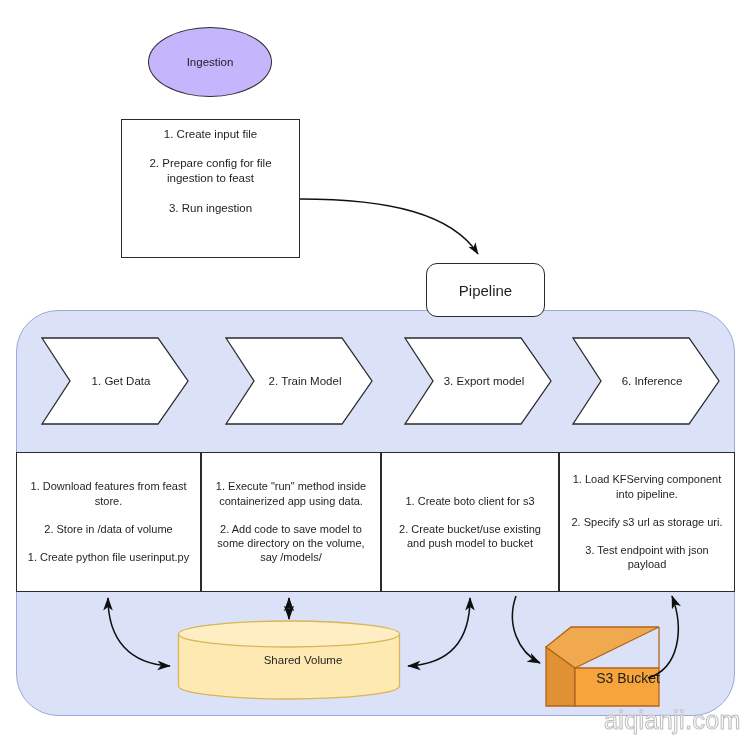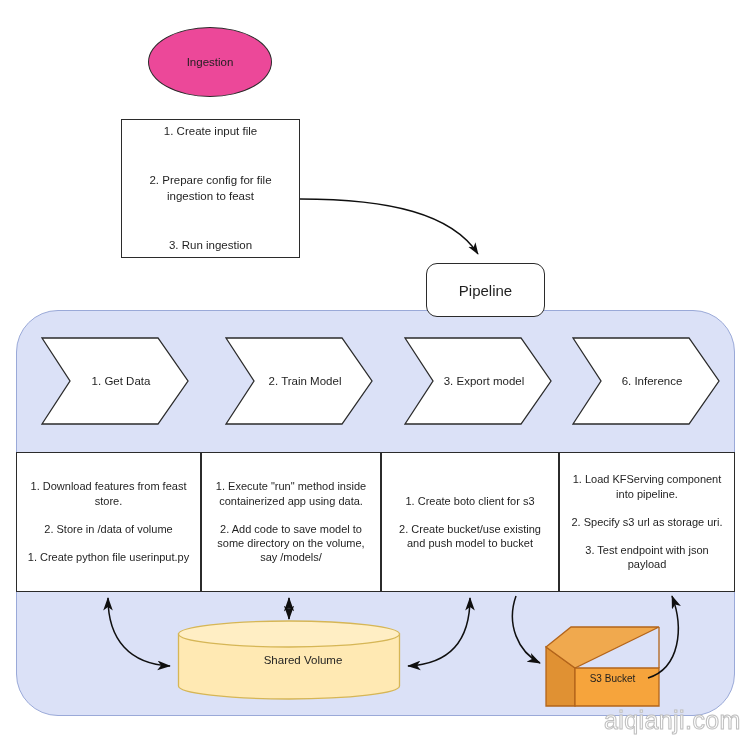--- a/index.html
+++ b/index.html
@@ -29,43 +29,42 @@
   svg.layer.behind { z-index: 1; }
   svg.layer.front  { z-index: 6; }
 
   
   .ellipse-node {
     position: absolute;
     z-index: 3;
     display: flex;
     align-items: center;
     justify-content: center;
-    background: #ec4899;
+    background: #c4b5fd;
     border: 1.3px solid #2b2b2b;
     border-radius: 50%;
     font-size: 11.5px;
     color: #1f1f1f;
     text-align: center;
   }
 
   
   .rect-node {
     position: absolute;
     z-index: 3;
     background: #ffffff;
     border: 1.3px solid #2b2b2b;
     display: flex;
     flex-direction: column;
     align-items: center;
-    justify-content: center;
+    justify-content: flex-start;
     font-size: 11.5px;
     color: #1f1f1f;
     text-align: center;
     line-height: 1.32;
-    gap: 20px;
   }
   .rect-node .line { margin: 7px 0; padding: 0 8px; }
 
   
   .rounded-node {
     position: absolute;
     z-index: 3;
     background: #ffffff;
     border: 1.3px solid #2b2b2b;
     border-radius: 11px;
@@ -145,22 +144,22 @@
     position: absolute;
     z-index: 4;
   }
   #cube svg { display: block; overflow: visible; }
   #cube .label {
     position: absolute;
     left: 0; top: 0;
     width: 100%; height: 100%;
     display: flex;
     align-items: center;
-    justify-content: center;
-    font-size: 10px;
+    justify-content: flex-end;
+    font-size: 14px;
     color: #1f1f1f;
     padding-top: 22px;
     padding-left: 20px;
     pointer-events: none;
   }
 
   
   #watermark {
     position: absolute;
     z-index: 9;

